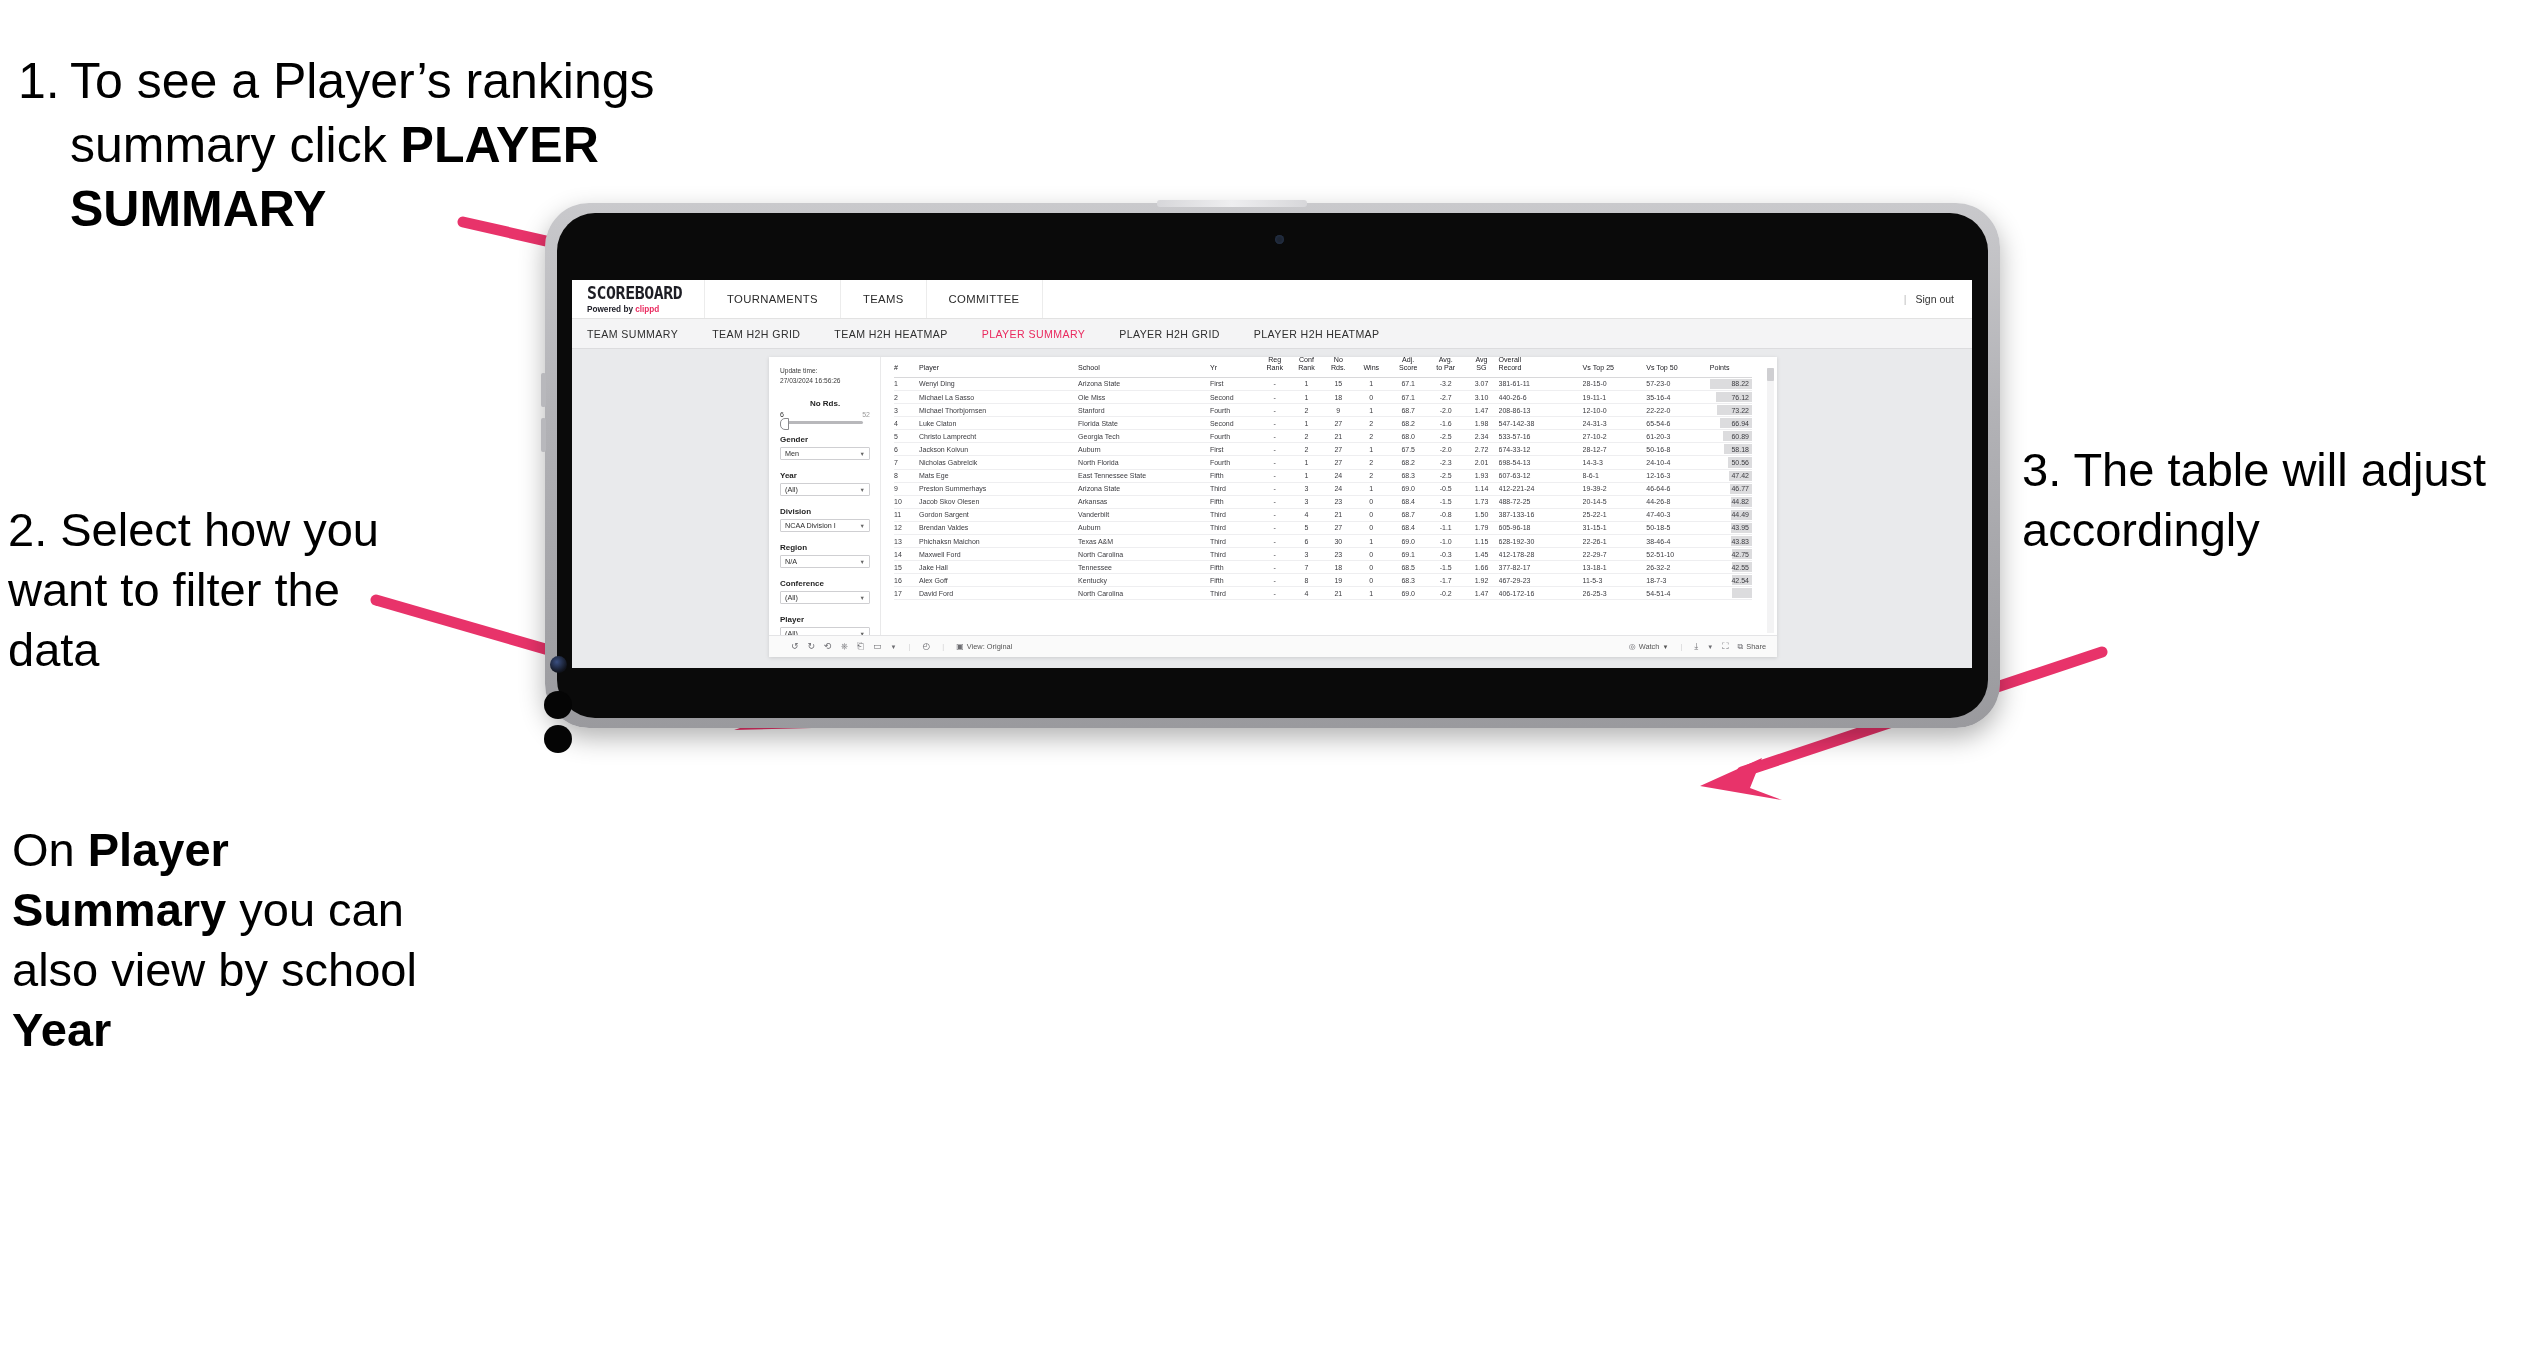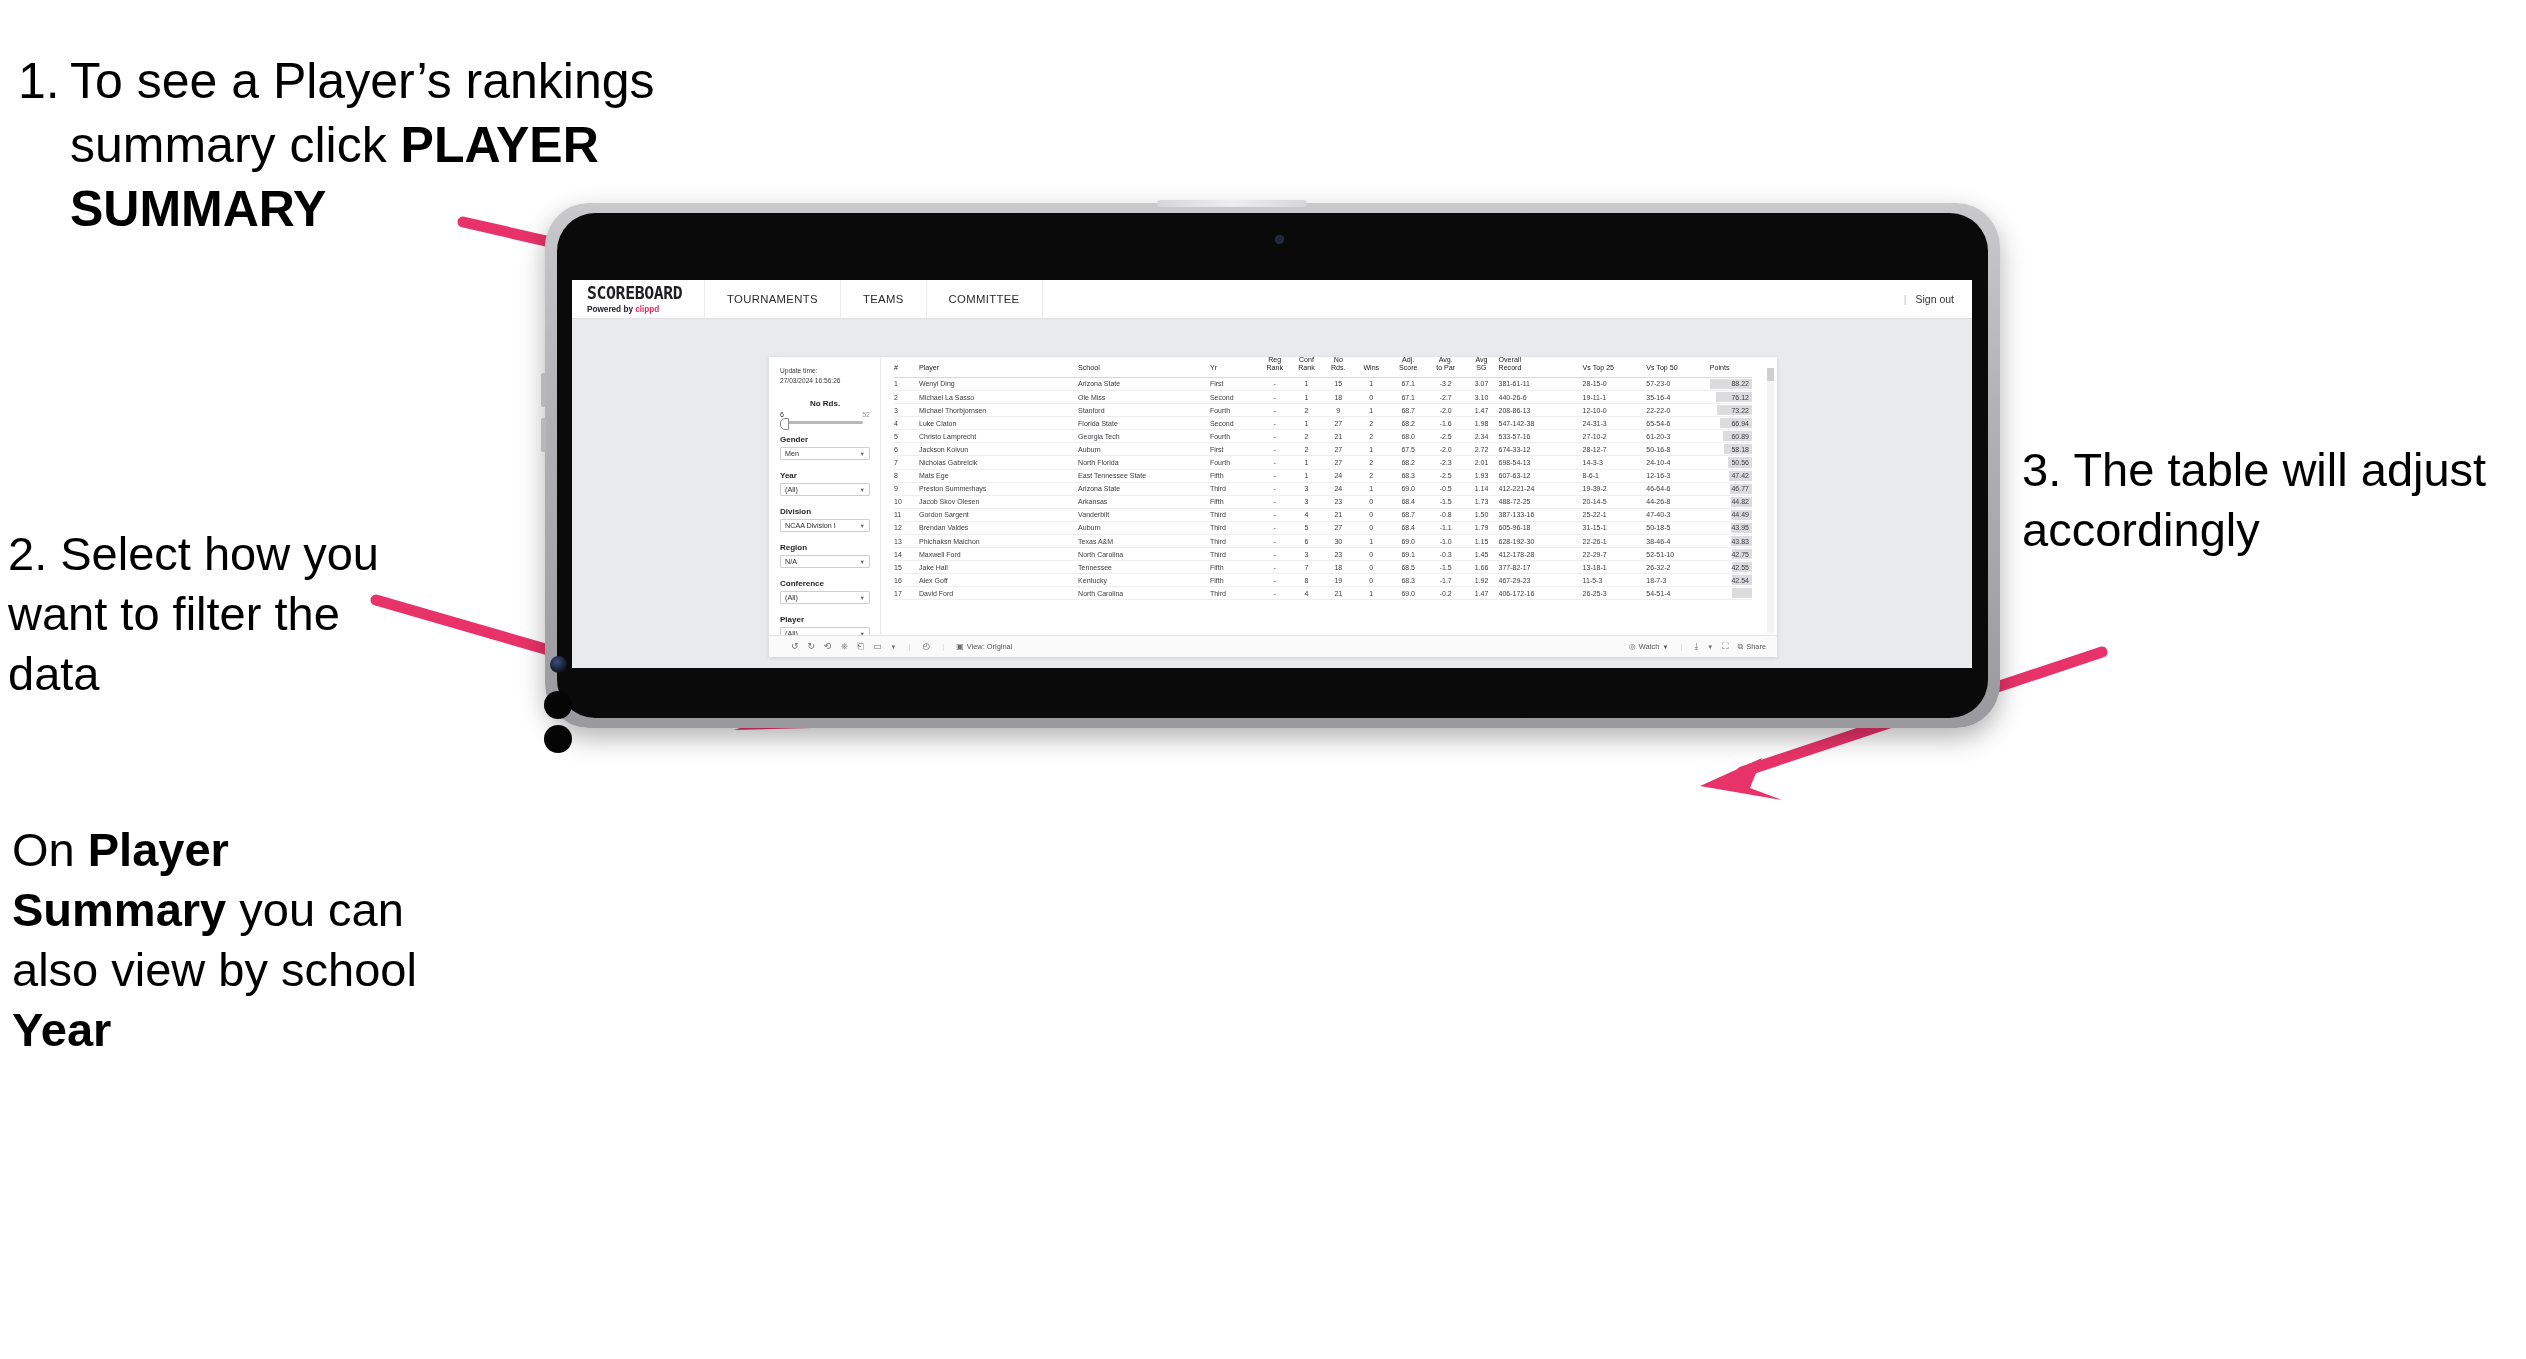--- a/index.html
+++ b/index.html
@@ -8,21 +8,21 @@
     background:#ffffff;
     font-family:"Liberation Sans","DejaVu Sans",sans-serif;
     -webkit-font-smoothing:antialiased;
   }
 
   
   .anno{position:absolute;color:#000;line-height:1.28;}
   #anno-1{left:18px;top:49px;width:800px;font-size:50px;text-decoration:underline;}
   #anno-1 .num{display:inline-block;width:52px;vertical-align:top;}
   #anno-1 .body{display:inline-block;width:700px;vertical-align:top;}
-  #anno-2{left:8px;top:500px;width:420px;font-size:47px;margin-top:24px;}
+  #anno-2{left:8px;top:500px;width:420px;font-size:47px;}
   #anno-3{left:12px;top:820px;width:420px;font-size:47px;}
   #anno-4{left:2022px;top:440px;width:520px;font-size:47px;}
   .anno b{font-weight:bold;}
 
   
   .arrow{position:absolute;pointer-events:none;}
 
   
   #tablet{
     position:absolute;left:545px;top:203px;width:1455px;height:525px;
@@ -205,20 +205,28 @@
         <a href="#">TOURNAMENTS</a>
         <a href="#">TEAMS</a>
         <a href="#">COMMITTEE</a>
       </div>
       <div id="topbar-right">
         <span class="divider">|</span>
         <a href="#" style="color:#333;text-decoration:none;">Sign out</a>
       </div>
     </div>
 
+    <div id="subnav">
+      <a href="#">TEAM SUMMARY</a>
+      <a href="#">TEAM H2H GRID</a>
+      <a href="#">TEAM H2H HEATMAP</a>
+      <a href="#" class="active">PLAYER SUMMARY</a>
+      <a href="#">PLAYER H2H GRID</a>
+      <a href="#">PLAYER H2H HEATMAP</a>
+    </div>
 
     <div id="viz">
       <div id="vizbody">
 
         <div id="filters">
           <div class="updateblock">
             <div>Update time:</div>
             <div>27/03/2024 16:56:26</div>
           </div>
 

